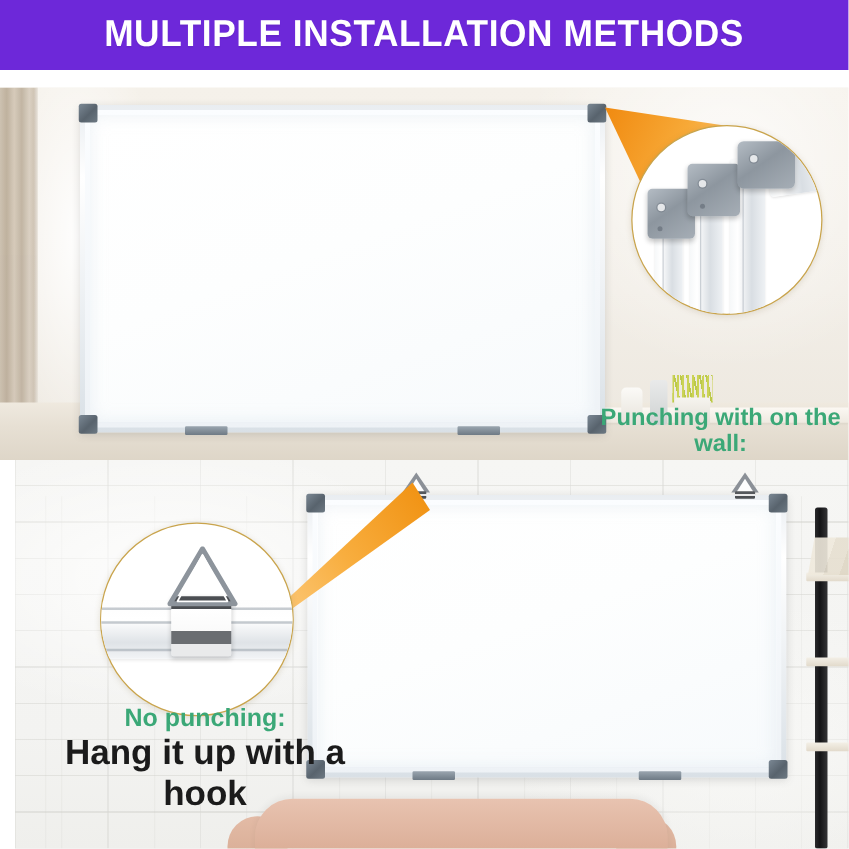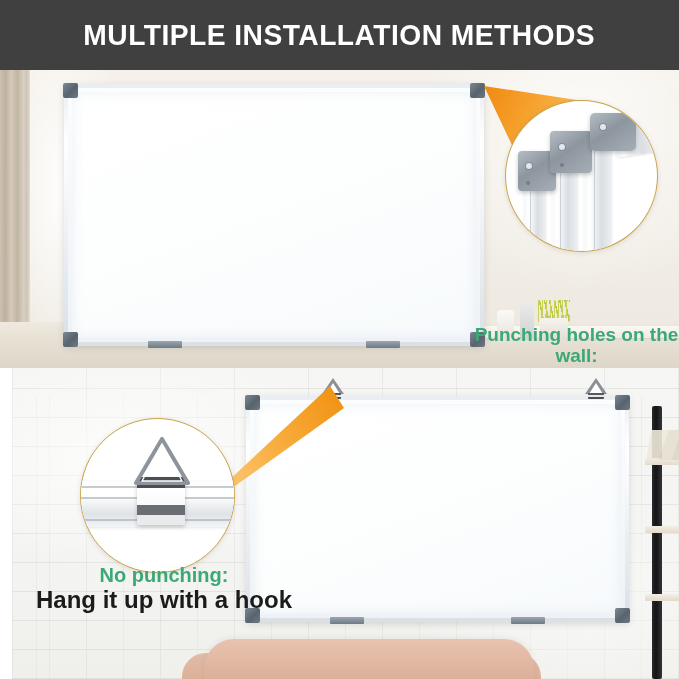--- a/index.html
+++ b/index.html
@@ -7,22 +7,22 @@
   html,body{ background:#ffffff; }
   body{
     width:679px; height:679px;
     font-family:"Liberation Sans", sans-serif;
     overflow:hidden; position:relative;
   }
   #stage{ position:relative; width:679px; height:679px; overflow:hidden; background:#fff; }
 
   
   .banner{
-    position:absolute; left:0; top:0; width:679px; height:70px;
-    background:#404040; display:flex; align-items:center; justify-content:center;
+    position:absolute; left:0; top:0; width:679px; height:56px;
+    background:#6d28d9; display:flex; align-items:center; justify-content:center;
   }
   .banner-title{
     color:#ffffff; font-size:30px; font-weight:bold; letter-spacing:0.5px;
     font-family:"Liberation Sans", sans-serif;
     transform:scaleX(0.94); white-space:nowrap;
     text-shadow:0 1px 1px rgba(0,0,0,.06);
   }
 
   
   .panel-a{
@@ -275,21 +275,21 @@
     color:#3ba877; font-weight:bold; font-size:19px; line-height:1.12;
     font-family:"Liberation Sans", sans-serif;
   }
   .cap-black{
     color:#1b1b1b; font-weight:bold; font-size:19px; line-height:1.15;
     font-family:"Liberation Sans", sans-serif;
   }
   .cap-a{ left:474px; top:254px; width:205px; }
   .cap-b{ left:8px; top:566px; width:288px; }
   .cap-b .cap-green{ font-size:20px; }
-  .cap-b .cap-black{ font-size:24px; }
+  .cap-b .cap-black{ font-size:28px; }
 </style>
 </head>
 <body>
 
 <div id="stage">
 
   <div class="banner">
     <div class="banner-title">MULTIPLE INSTALLATION METHODS</div>
   </div>
 
@@ -348,21 +348,21 @@
           <span class="bracket-dot" style="left:8px; top:30px;"></span>
         </div>
         <div class="bracket" style="left:44px; top:30px; width:42px; height:42px;">
           <span class="bracket-dot" style="left:10px; top:32px;"></span>
         </div>
         <div class="bracket" style="left:84px; top:12px; width:46px; height:38px; border-radius:5px;"></div>
       </div>
     </div>
 
     <div class="caption cap-a">
-      <div class="cap-green">Punching holes on the wall:</div>
+      <div class="cap-green">Punching with on the wall:</div>
       <div class="cap-black">Easy installation</div>
 
     </div>
   </div>
 
   <div class="panel-b">
 
     <div class="brick"></div>
     <div class="brick offset"></div>
     <div class="brick-wash"></div>

